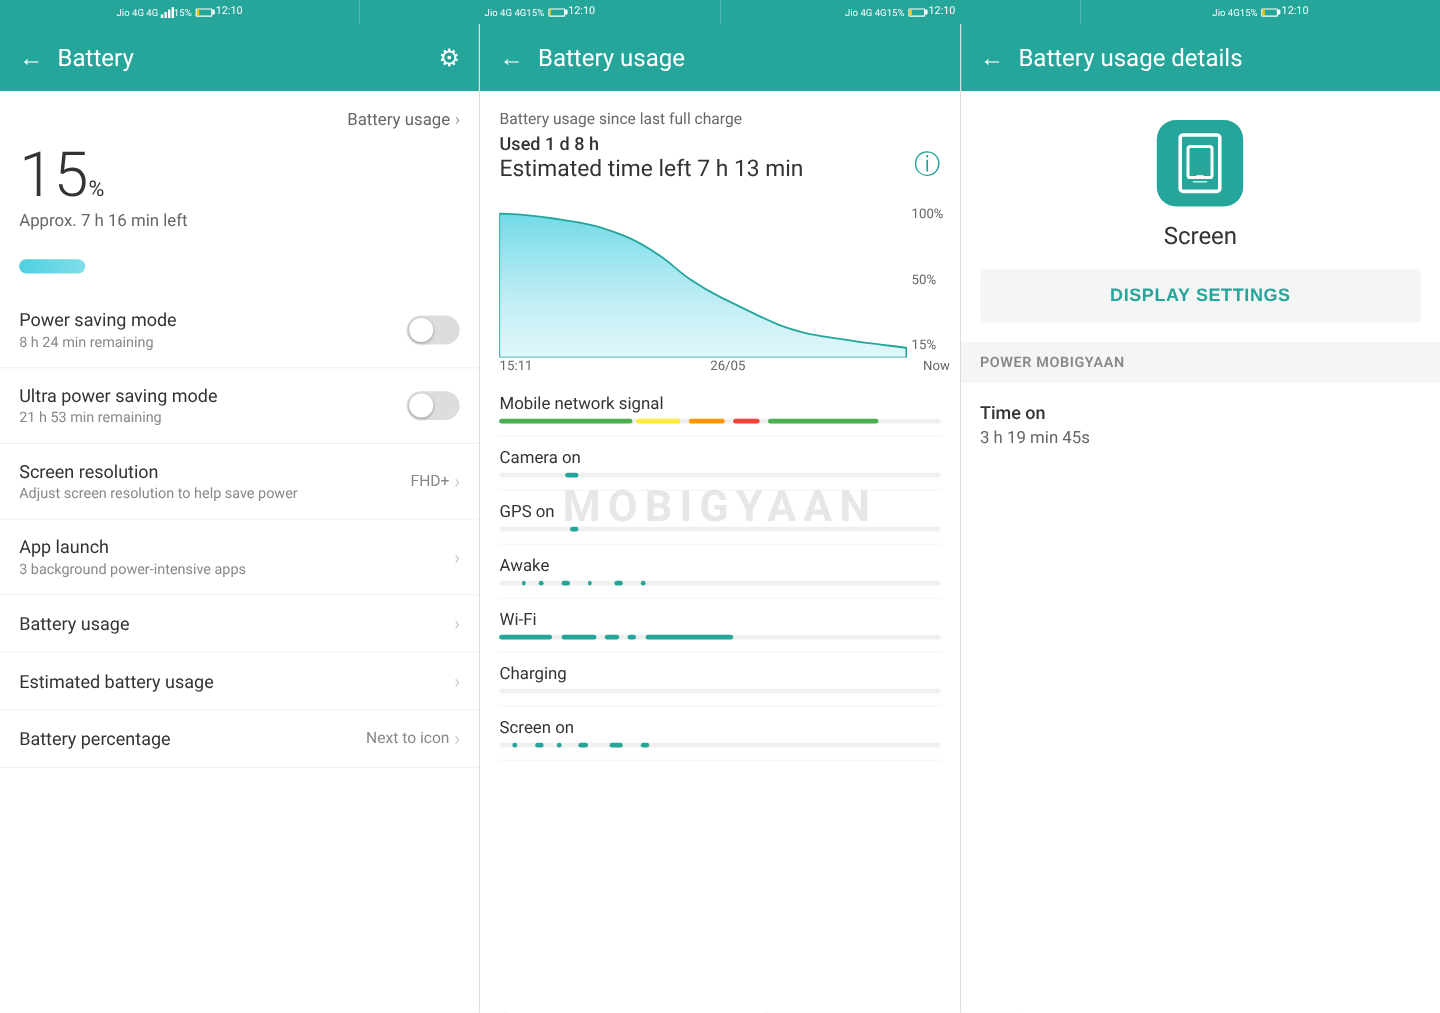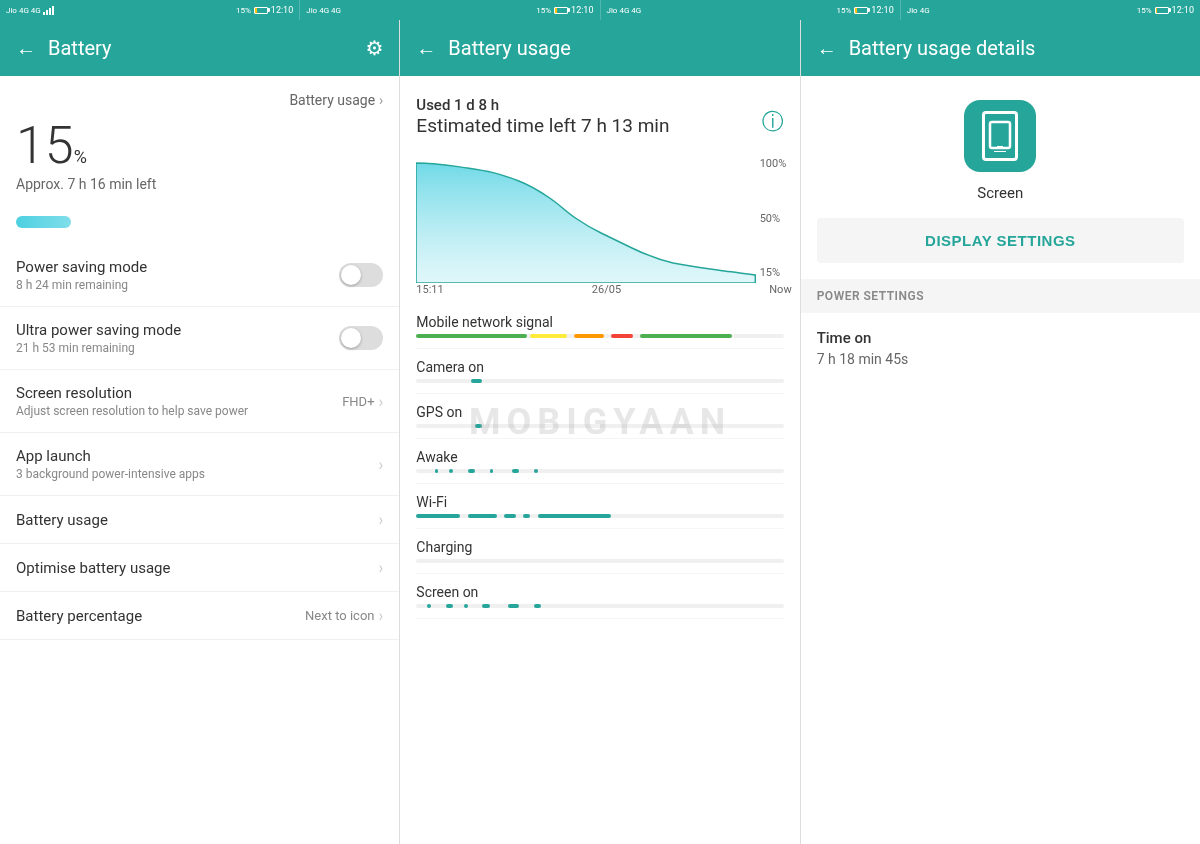--- a/index.html
+++ b/index.html
@@ -1,20 +1,20 @@
 <!DOCTYPE html>
 <html><head>
   <meta charset="utf-8">
   <style>
     * { margin: 0; padding: 0; box-sizing: border-box; }
     body { width: 1200px; height: 844px; font-family: 'Roboto', Arial, sans-serif; display: flex; flex-direction: column; overflow: hidden; background: #f5f5f5; }
 
     
     .status-bar { display: flex; height: 20px; background: #26a69a; }
-    .status-section { flex: 1; display: flex; align-items: center; justify-content: space-between; padding: 0 6px; font-size: 9px; color: white; border-right: 1px solid rgba(255,255,255,0.2); }
+    .status-section { flex: 1; display: flex; align-items: center; justify-content: center; padding: 0 6px; font-size: 9px; color: white; border-right: 1px solid rgba(255,255,255,0.2); }
     .status-section:last-child { border-right: none; }
     .status-left { display: flex; align-items: center; gap: 2px; }
     .status-right { display: flex; align-items: center; gap: 3px; }
     .battery-icon { width: 14px; height: 7px; border: 1px solid white; border-radius: 1px; position: relative; display: inline-flex; align-items: center; }
     .battery-icon::after { content: ''; position: absolute; right: -3px; top: 50%; transform: translateY(-50%); width: 2px; height: 4px; background: white; border-radius: 0 1px 1px 0; }
     .battery-fill { height: 100%; background: #ffc107; width: 15%; }
     .signal-bars { display: flex; align-items: flex-end; gap: 1px; }
     .signal-bar { width: 2px; background: white; }
 
     
@@ -65,21 +65,21 @@
     .usage-row { padding: 10px 0; border-bottom: 1px solid #f5f5f5; }
     .usage-row-title { font-size: 14px; color: #333; margin-bottom: 4px; }
     .usage-bar-track { height: 4px; background: #f0f0f0; border-radius: 2px; position: relative; overflow: visible; }
     .usage-bar-segment { height: 4px; border-radius: 2px; position: absolute; top: 0; }
 
     
     .detail-screen-icon { display: flex; flex-direction: column; align-items: center; padding: 24px 16px 16px; }
     .screen-icon-circle { width: 72px; height: 72px; background: #26a69a; border-radius: 16px; display: flex; align-items: center; justify-content: center; margin-bottom: 12px; }
     .screen-icon-inner { width: 36px; height: 50px; border: 3px solid white; border-radius: 4px; position: relative; display: flex; align-items: center; justify-content: center; }
     .screen-icon-inner::after { content: ''; width: 12px; height: 1px; background: white; position: absolute; bottom: 6px; }
-    .screen-label { font-size: 15px; color: #333; }
+    .screen-label { font-size: 20px; color: #333; }
 
     .display-settings-btn { margin: 0 16px 16px; background: #f5f5f5; border: none; width: calc(100% - 32px); padding: 14px; color: #26a69a; font-size: 15px; font-weight: 600; border-radius: 4px; cursor: pointer; letter-spacing: 0.5px; }
 
     .power-analysis-section { background: #f5f5f5; padding: 10px 16px; }
     .power-analysis-title { font-size: 12px; color: #888; font-weight: 600; letter-spacing: 0.5px; }
 
     .power-detail { padding: 16px; }
     .power-detail-title { font-size: 15px; color: #333; font-weight: 500; }
     .power-detail-value { font-size: 14px; color: #666; margin-top: 4px; }
   </style>
@@ -203,21 +203,21 @@
           <span class="chevron-right">›</span>
         </li>
         <li class="settings-item">
           <div class="settings-item-content">
             <div class="settings-item-title">Battery usage</div>
           </div>
           <span class="chevron-right">›</span>
         </li>
         <li class="settings-item">
           <div class="settings-item-content">
-            <div class="settings-item-title">Optimise battery usage</div>
+            <div class="settings-item-title">Estimated battery usage</div>
           </div>
           <span class="chevron-right">›</span>
         </li>
         <li class="settings-item">
           <div class="settings-item-content">
             <div class="settings-item-title">Battery percentage</div>
           </div>
           <span class="settings-item-value">Next to icon</span>
           <span class="chevron-right">›</span>
         </li>
@@ -225,20 +225,21 @@
     </div>
   </div>
 
   <div class="panel">
     <div class="panel-header">
       <span class="back-arrow">←</span>
       <span class="header-title">Battery usage</span>
     </div>
     <div class="panel-content">
       <div class="usage-header-info">
+        <div class="usage-since">Battery usage since last full charge</div>
         <div class="usage-used">Used 1 d 8 h</div>
         <div class="usage-estimated">Estimated time left 7 h 13 min</div>
         <span class="info-icon">ⓘ</span>
       </div>
 
       <div style="position:relative; padding: 0 8px 0 16px; background: white;">
         <div style="display:flex;">
           <svg class="chart-svg" viewBox="0 0 330 130" preserveAspectRatio="none" style="flex:1; height:130px;">
             <defs>
               <linearGradient id="chartGrad" x1="0" y1="0" x2="0" y2="1">
@@ -336,24 +337,24 @@
             <svg width="24" height="32" viewBox="0 0 24 32">
               <rect x="2" y="2" width="20" height="26" rx="2" fill="none" stroke="white" stroke-width="2.5"></rect>
               <line x1="9" y1="27" x2="15" y2="27" stroke="white" stroke-width="2"></line>
             </svg>
           </div>
         </div>
         <div class="screen-label">Screen</div>
       </div>
       <button class="display-settings-btn">DISPLAY SETTINGS</button>
       <div class="power-analysis-section">
-        <div class="power-analysis-title">POWER SETTINGS</div>
+        <div class="power-analysis-title">POWER MOBIGYAAN</div>
       </div>
       <div class="power-detail">
         <div class="power-detail-title">Time on</div>
-        <div class="power-detail-value">7 h 18 min 45s</div>
+        <div class="power-detail-value">3 h 19 min 45s</div>
       </div>
     </div>
   </div>
 
 </div>
 
 <div style="position:fixed; top:50%; left:50%; transform:translate(-50%,-50%); font-size:36px; color:rgba(160,160,160,0.25); font-weight:bold; pointer-events:none; z-index:9999; letter-spacing:6px; white-space:nowrap;">MOBIGYAAN</div>
 
 </body></html>

